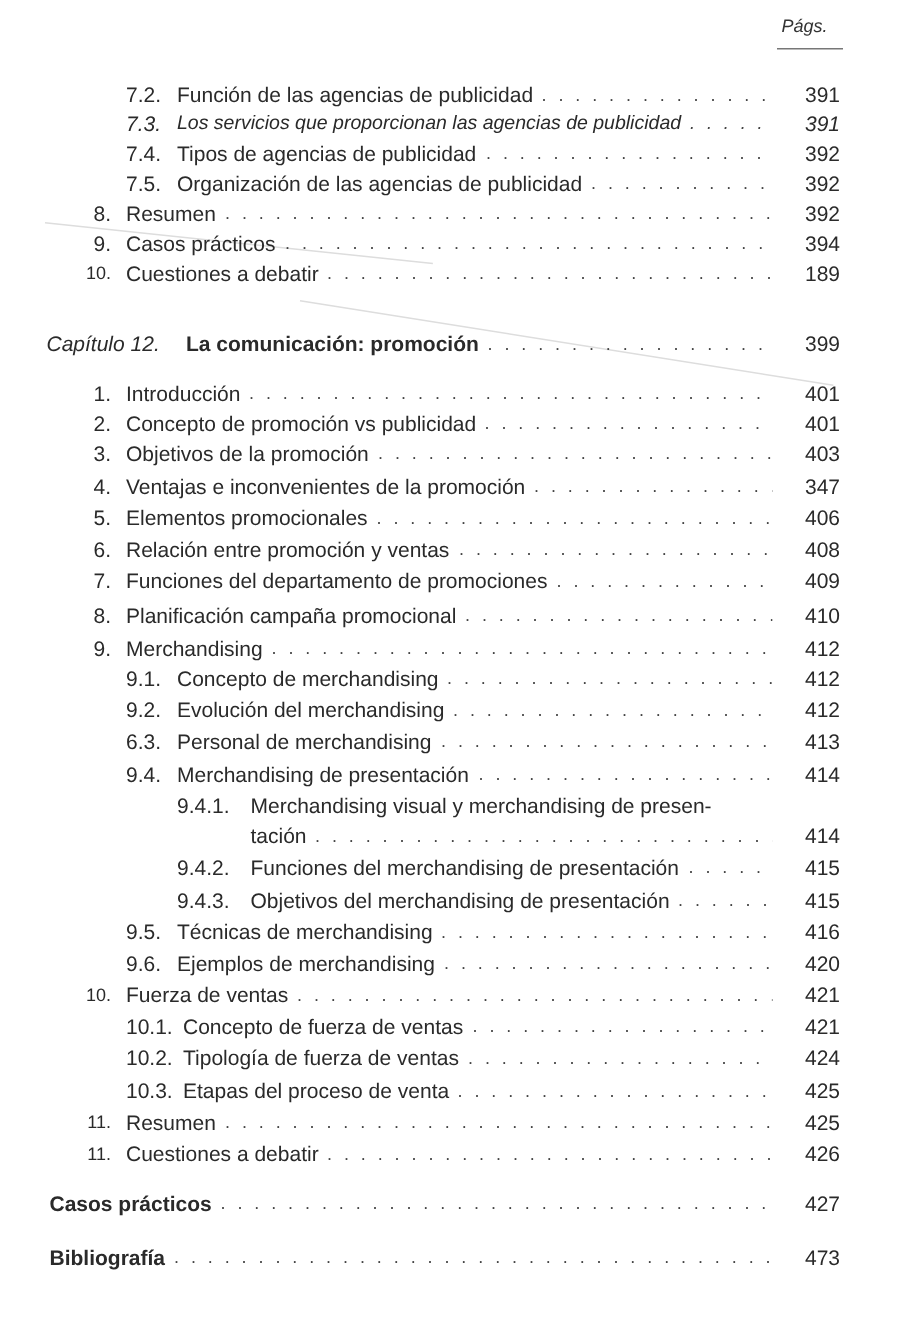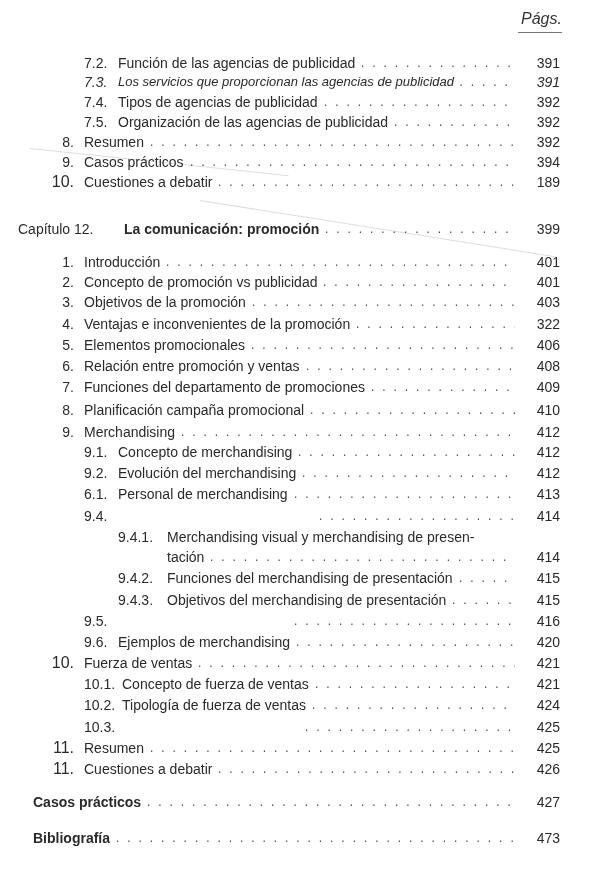--- a/index.html
+++ b/index.html
@@ -1,36 +1,36 @@
 <!DOCTYPE html>
 <html><head>
 <meta charset="utf-8">
 <style>
   html, body { margin: 0; padding: 0; }
   body {
     width: 600px; height: 885px; background: #ffffff; position: relative; overflow: hidden;
     font-family: "Liberation Sans", "DejaVu Sans", sans-serif; color: #2a2a2a;
   }
   .pags {
-    position: absolute; left: 521px; top: 10px; font-size: 16px; font-style: italic; color: #333;
+    position: absolute; left: 521px; top: 10px; font-size: 12px; font-style: italic; color: #333;
   }
   .pags-rule { position: absolute; left: 518px; top: 32px; width: 44px; height: 1px; background: #777; }
   .row {
     position: absolute; left: 0; width: 600px; height: 20px; font-size: 14px; line-height: 20px;
   }
   .num { position: absolute; text-align: right; white-space: nowrap; }
   .lbl { position: absolute; white-space: nowrap; }
   .lead {
     position: absolute; overflow: hidden; white-space: nowrap; color: #444;
     letter-spacing: 2.3px; font-size: 12px;
   }
   .pg { position: absolute; left: 520px; width: 40px; text-align: right; }
   .bold { font-weight: bold; }
   .small { font-size: 13px; }
-  .smallnum { font-size: 16px; }
+  .smallnum { font-size: 12px; }
   .streak { position: absolute; height: 1px; background: #ddd; transform-origin: left center; }
 </style>
 </head>
 <body>
 
 <div class="pags">Págs.</div>
 <div class="pags-rule"></div>
 
 <div class="streak" style="left:30px;top:148px;width:260px;transform:rotate(6deg);"></div>
 <div class="streak" style="left:200px;top:200px;width:360px;transform:rotate(9deg);"></div>
@@ -72,21 +72,21 @@
       <span class="lead" style="left: 190px; width: 325px;">. . . . . . . . . . . . . . . . . . . . . . . . . . . . . . . . . . . . . . . . . . . . . . . . . . . . . . . . . . . . . . . . . . . . . . . . . . . . . . . . . . . . . . . . . . . . . . . . . . . . . . . . . . . . . . . . . . . . . . . . </span>
       <span class="pg">394</span>
     </div>
     <div class="row" style="top: 172px;">
       <span class="num smallnum" style="right: 526px;">10.</span>
       <span class="lbl" style="left: 84px;">Cuestiones a debatir</span>
       <span class="lead" style="left: 218px; width: 297px;">. . . . . . . . . . . . . . . . . . . . . . . . . . . . . . . . . . . . . . . . . . . . . . . . . . . . . . . . . . . . . . . . . . . . . . . . . . . . . . . . . . . . . . . . . . . . . . . . . . . . . . . . . . . . . . . . . . . . . . . . </span>
       <span class="pg">189</span>
     </div>
     <div class="row" style="top: 219px;">
-      <span class="lbl" style="left: 18px;">Capítulo 12.</span>
+      <span class="lbl" style="left: 31px; font-style: italic;">Capítulo 12.</span>
       <span class="lbl bold" style="left: 124px;">La comunicación: promoción</span>
       <span class="lead" style="left: 325px; width: 190px;">. . . . . . . . . . . . . . . . . . . . . . . . . . . . . . . . . . . . . . . . . . . . . . . . . . . . . . . . . . . . . . . . . . . . . . . . . . . . . . . . . . . . . . . . . . . . . . . . . . . . . . . . . . . . . . . . . . . . . . . . </span>
       <span class="pg">399</span>
     </div>
     <div class="row" style="top: 252px;">
       <span class="num" style="right: 526px;">1.</span>
       <span class="lbl" style="left: 84px;">Introducción</span>
       <span class="lead" style="left: 166px; width: 349px;">. . . . . . . . . . . . . . . . . . . . . . . . . . . . . . . . . . . . . . . . . . . . . . . . . . . . . . . . . . . . . . . . . . . . . . . . . . . . . . . . . . . . . . . . . . . . . . . . . . . . . . . . . . . . . . . . . . . . . . . . </span>
       <span class="pg">401</span>
     </div>
@@ -99,21 +99,21 @@
     <div class="row" style="top: 292px;">
       <span class="num" style="right: 526px;">3.</span>
       <span class="lbl" style="left: 84px;">Objetivos de la promoción</span>
       <span class="lead" style="left: 252px; width: 263px;">. . . . . . . . . . . . . . . . . . . . . . . . . . . . . . . . . . . . . . . . . . . . . . . . . . . . . . . . . . . . . . . . . . . . . . . . . . . . . . . . . . . . . . . . . . . . . . . . . . . . . . . . . . . . . . . . . . . . . . . . </span>
       <span class="pg">403</span>
     </div>
     <div class="row" style="top: 314px;">
       <span class="num" style="right: 526px;">4.</span>
       <span class="lbl" style="left: 84px;">Ventajas e inconvenientes de la promoción</span>
       <span class="lead" style="left: 356px; width: 159px;">. . . . . . . . . . . . . . . . . . . . . . . . . . . . . . . . . . . . . . . . . . . . . . . . . . . . . . . . . . . . . . . . . . . . . . . . . . . . . . . . . . . . . . . . . . . . . . . . . . . . . . . . . . . . . . . . . . . . . . . . </span>
-      <span class="pg">322</span>
+      <span class="pg">347</span>
     </div>
     <div class="row" style="top: 335px;">
       <span class="num" style="right: 526px;">5.</span>
       <span class="lbl" style="left: 84px;">Elementos promocionales</span>
       <span class="lead" style="left: 251px; width: 264px;">. . . . . . . . . . . . . . . . . . . . . . . . . . . . . . . . . . . . . . . . . . . . . . . . . . . . . . . . . . . . . . . . . . . . . . . . . . . . . . . . . . . . . . . . . . . . . . . . . . . . . . . . . . . . . . . . . . . . . . . . </span>
       <span class="pg">406</span>
     </div>
     <div class="row" style="top: 356px;">
       <span class="num" style="right: 526px;">6.</span>
       <span class="lbl" style="left: 84px;">Relación entre promoción y ventas</span>
@@ -144,27 +144,28 @@
       <span class="lead" style="left: 298px; width: 217px;">. . . . . . . . . . . . . . . . . . . . . . . . . . . . . . . . . . . . . . . . . . . . . . . . . . . . . . . . . . . . . . . . . . . . . . . . . . . . . . . . . . . . . . . . . . . . . . . . . . . . . . . . . . . . . . . . . . . . . . . . </span>
       <span class="pg">412</span>
     </div>
     <div class="row" style="top: 463px;">
       <span class="lbl" style="left: 84px;">9.2.</span>
       <span class="lbl" style="left: 118px;">Evolución del merchandising</span>
       <span class="lead" style="left: 302px; width: 213px;">. . . . . . . . . . . . . . . . . . . . . . . . . . . . . . . . . . . . . . . . . . . . . . . . . . . . . . . . . . . . . . . . . . . . . . . . . . . . . . . . . . . . . . . . . . . . . . . . . . . . . . . . . . . . . . . . . . . . . . . . </span>
       <span class="pg">412</span>
     </div>
     <div class="row" style="top: 484px;">
-      <span class="lbl" style="left: 84px;">6.1.</span>
+      <span class="lbl" style="left: 84px;">6.3.</span>
       <span class="lbl" style="left: 118px;">Personal  de merchandising</span>
       <span class="lead" style="left: 294px; width: 221px;">. . . . . . . . . . . . . . . . . . . . . . . . . . . . . . . . . . . . . . . . . . . . . . . . . . . . . . . . . . . . . . . . . . . . . . . . . . . . . . . . . . . . . . . . . . . . . . . . . . . . . . . . . . . . . . . . . . . . . . . . </span>
       <span class="pg">413</span>
     </div>
     <div class="row" style="top: 506px;">
       <span class="lbl" style="left: 84px;">9.4.</span>
+      <span class="lbl" style="left: 118px;">Merchandising de presentación</span>
       <span class="lead" style="left: 319px; width: 196px;">. . . . . . . . . . . . . . . . . . . . . . . . . . . . . . . . . . . . . . . . . . . . . . . . . . . . . . . . . . . . . . . . . . . . . . . . . . . . . . . . . . . . . . . . . . . . . . . . . . . . . . . . . . . . . . . . . . . . . . . . </span>
       <span class="pg">414</span>
     </div>
     <div class="row" style="top: 527px;">
       <span class="lbl" style="left: 118px;">9.4.1.</span>
       <span class="lbl" style="left: 167px;">Merchandising visual y merchandising de presen-</span>
     </div>
     <div class="row" style="top: 547px;">
       <span class="lbl" style="left: 167px;">tación</span>
       <span class="lead" style="left: 210px; width: 305px;">. . . . . . . . . . . . . . . . . . . . . . . . . . . . . . . . . . . . . . . . . . . . . . . . . . . . . . . . . . . . . . . . . . . . . . . . . . . . . . . . . . . . . . . . . . . . . . . . . . . . . . . . . . . . . . . . . . . . . . . . </span>
@@ -177,20 +178,21 @@
       <span class="pg">415</span>
     </div>
     <div class="row" style="top: 590px;">
       <span class="lbl" style="left: 118px;">9.4.3.</span>
       <span class="lbl" style="left: 167px;">Objetivos del merchandising de presentación</span>
       <span class="lead" style="left: 452px; width: 63px;">. . . . . . . . . . . . . . . . . . . . . . . . . . . . . . . . . . . . . . . . . . . . . . . . . . . . . . . . . . . . . . . . . . . . . . . . . . . . . . . . . . . . . . . . . . . . . . . . . . . . . . . . . . . . . . . . . . . . . . . . </span>
       <span class="pg">415</span>
     </div>
     <div class="row" style="top: 611px;">
       <span class="lbl" style="left: 84px;">9.5.</span>
+      <span class="lbl" style="left: 118px;">Técnicas de merchandising</span>
       <span class="lead" style="left: 294px; width: 221px;">. . . . . . . . . . . . . . . . . . . . . . . . . . . . . . . . . . . . . . . . . . . . . . . . . . . . . . . . . . . . . . . . . . . . . . . . . . . . . . . . . . . . . . . . . . . . . . . . . . . . . . . . . . . . . . . . . . . . . . . . </span>
       <span class="pg">416</span>
     </div>
     <div class="row" style="top: 632px;">
       <span class="lbl" style="left: 84px;">9.6.</span>
       <span class="lbl" style="left: 118px;">Ejemplos de merchandising</span>
       <span class="lead" style="left: 296px; width: 219px;">. . . . . . . . . . . . . . . . . . . . . . . . . . . . . . . . . . . . . . . . . . . . . . . . . . . . . . . . . . . . . . . . . . . . . . . . . . . . . . . . . . . . . . . . . . . . . . . . . . . . . . . . . . . . . . . . . . . . . . . . </span>
       <span class="pg">420</span>
     </div>
     <div class="row" style="top: 653px;">
@@ -206,20 +208,21 @@
       <span class="pg">421</span>
     </div>
     <div class="row" style="top: 695px;">
       <span class="lbl" style="left: 84px;">10.2.</span>
       <span class="lbl" style="left: 122px;">Tipología de fuerza de ventas</span>
       <span class="lead" style="left: 312px; width: 203px;">. . . . . . . . . . . . . . . . . . . . . . . . . . . . . . . . . . . . . . . . . . . . . . . . . . . . . . . . . . . . . . . . . . . . . . . . . . . . . . . . . . . . . . . . . . . . . . . . . . . . . . . . . . . . . . . . . . . . . . . . </span>
       <span class="pg">424</span>
     </div>
     <div class="row" style="top: 717px;">
       <span class="lbl" style="left: 84px;">10.3.</span>
+      <span class="lbl" style="left: 122px;">Etapas del proceso de venta</span>
       <span class="lead" style="left: 305px; width: 210px;">. . . . . . . . . . . . . . . . . . . . . . . . . . . . . . . . . . . . . . . . . . . . . . . . . . . . . . . . . . . . . . . . . . . . . . . . . . . . . . . . . . . . . . . . . . . . . . . . . . . . . . . . . . . . . . . . . . . . . . . . </span>
       <span class="pg">425</span>
     </div>
     <div class="row" style="top: 738px;">
       <span class="num smallnum" style="right: 526px;">11.</span>
       <span class="lbl" style="left: 84px;">Resumen</span>
       <span class="lead" style="left: 150px; width: 365px;">. . . . . . . . . . . . . . . . . . . . . . . . . . . . . . . . . . . . . . . . . . . . . . . . . . . . . . . . . . . . . . . . . . . . . . . . . . . . . . . . . . . . . . . . . . . . . . . . . . . . . . . . . . . . . . . . . . . . . . . . </span>
       <span class="pg">425</span>
     </div>
     <div class="row" style="top: 759px;">

